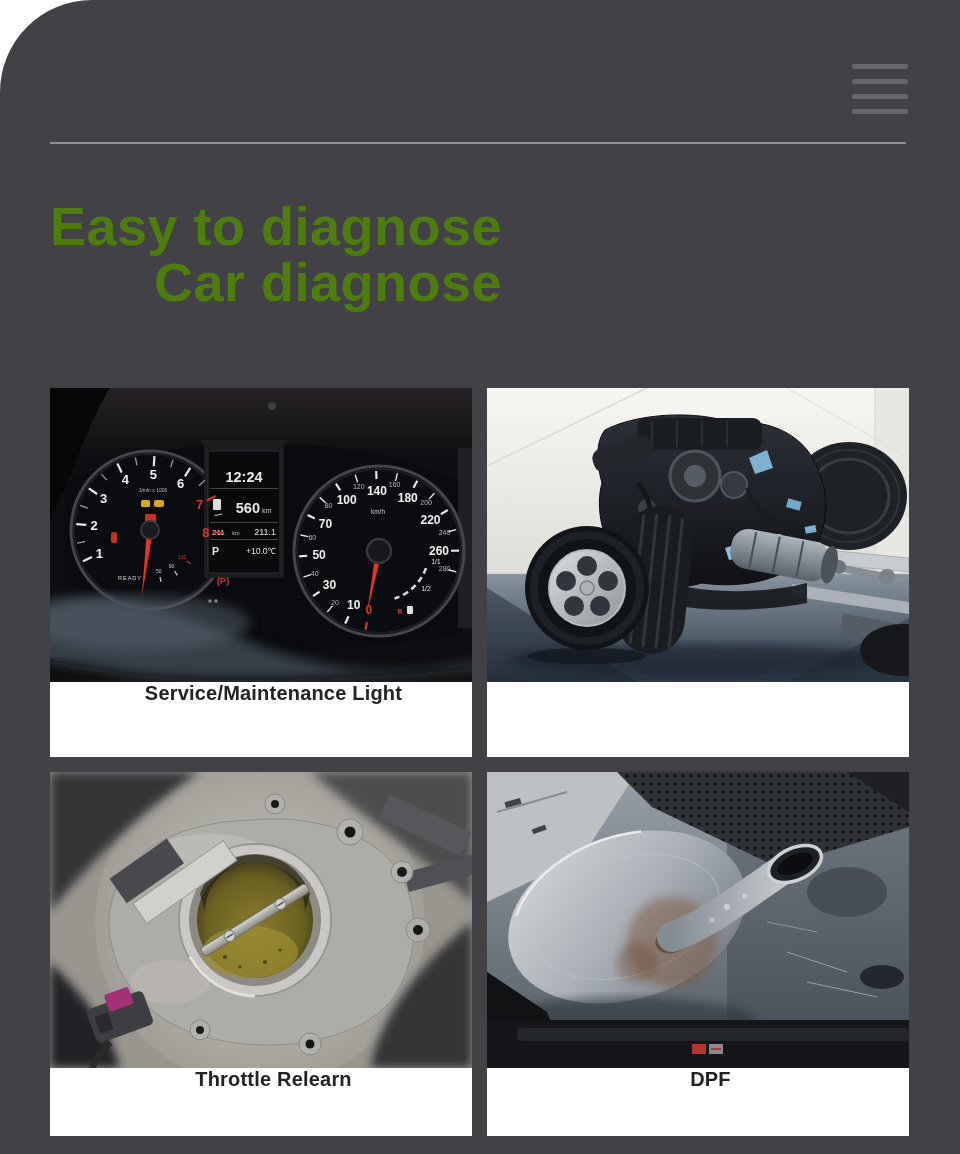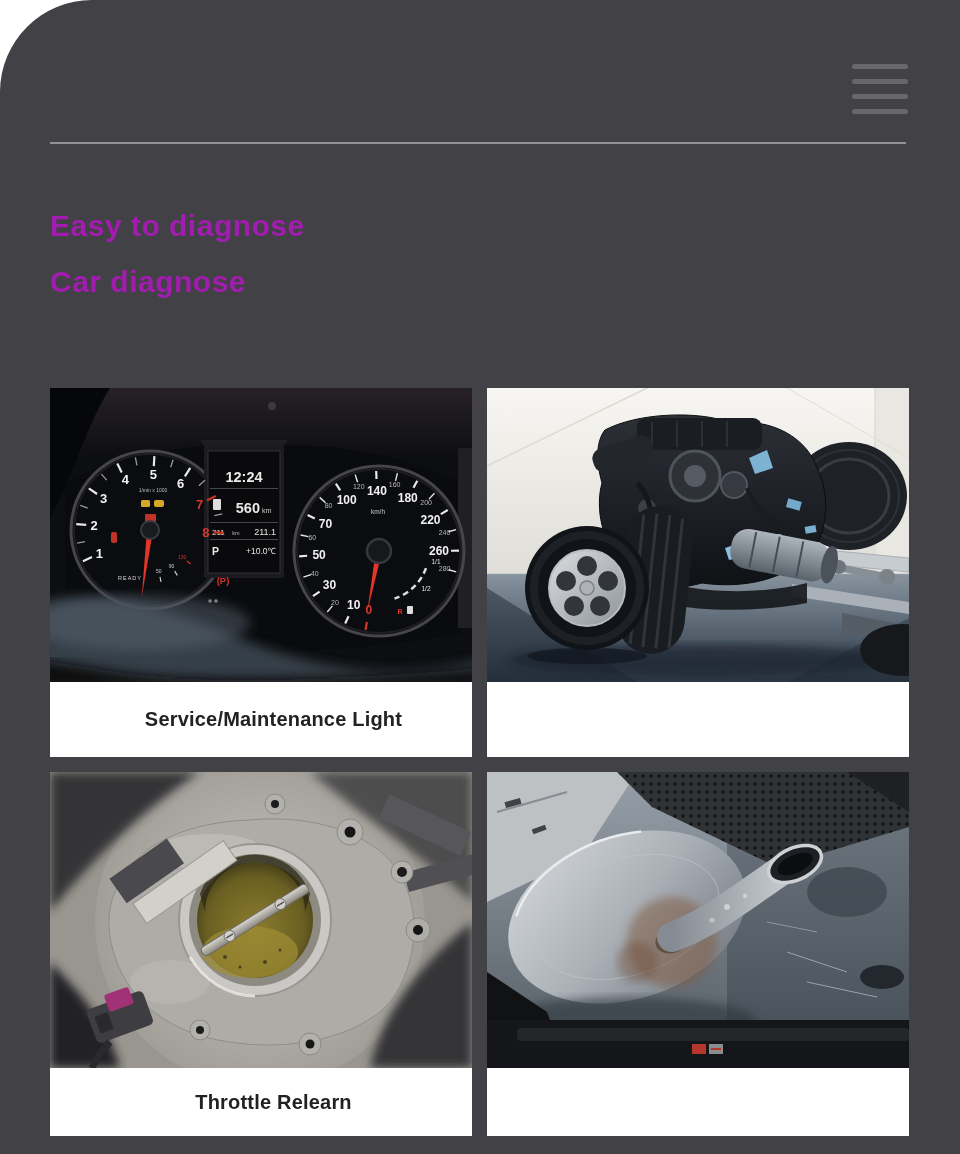--- a/index.html
+++ b/index.html
@@ -1,27 +1,27 @@
 <!DOCTYPE html>
 <html><head>
 <meta charset="utf-8">
 <style>
   html,body{margin:0;padding:0;background:#ffffff;}
   body{width:960px;height:1154px;position:relative;font-family:"Liberation Sans",sans-serif;overflow:hidden;}
   .panel{position:absolute;inset:0;background:#424146;border-top-left-radius:92px;}
   .menu-icon{position:absolute;left:852px;top:64px;width:56px;}
   .menu-icon .bar{height:5px;border-radius:2.5px;background:#67676c;margin-bottom:10px;}
   .divider{position:absolute;left:50px;top:142px;width:856px;height:2px;background:#919193;}
-  .heading{position:absolute;left:50px;top:198px;color:#a21caf;font-size:30px;font-weight:700;line-height:56px;letter-spacing:.5px;}
+  .heading{position:absolute;left:50px;top:198px;color:#4d7c0f;font-size:54px;font-weight:700;line-height:56px;letter-spacing:.5px;text-align:right;}
   .grid{position:absolute;left:50px;top:388px;width:859px;display:grid;grid-template-columns:422px 422px;column-gap:15px;row-gap:15px;}
   .card{background:#ffffff;overflow:hidden;}
   .card-image{display:block;width:422px;height:294px;background:#101014;}
   .card:nth-child(n+3) .card-image{height:296px;}
   .card-image svg{display:block;width:100%;height:100%;}
-  .card-caption{display:flex;align-items:center;justify-content:center;height:75px;background:#fff;padding-left:25px;}
+  .card-caption{display:flex;justify-content:center;height:75px;background:#fff;padding-left:25px;}
   .card:nth-child(n+3) .card-caption{height:68px;}
   .card-caption span{font-size:20px;font-weight:700;color:#222;letter-spacing:.2px;}
   #dash-svg text{font-family:"Liberation Sans",sans-serif;}
 </style>
 </head>
 <body>
 
 <div class="panel"></div>
 
 <div class="menu-icon">
@@ -431,15 +431,18 @@
         <ellipse cx="140" cy="250" rx="130" ry="25" fill="#2c3238" opacity="0.55" filter="url(#g4-b)"></ellipse>
 
         <polygon points="0,200 60,240 80,296 0,296" fill="#101214"></polygon>
         <rect y="248" width="422" height="48" fill="#141619"></rect>
         <rect x="30" y="256" width="392" height="13" rx="4" fill="#24272a"></rect>
         <rect x="205" y="272" width="14" height="10" fill="#b5372c"></rect>
         <rect x="222" y="272" width="14" height="10" fill="#8a8d90"></rect>
         <line x1="224" y1="277" x2="234" y2="277" stroke="#b5372c" stroke-width="2"></line>
       </svg>
     </div>
+    <div class="card-caption">
+      <span>DPF</span>
+    </div>
   </div>
 
 </div>
 
 </body></html>

